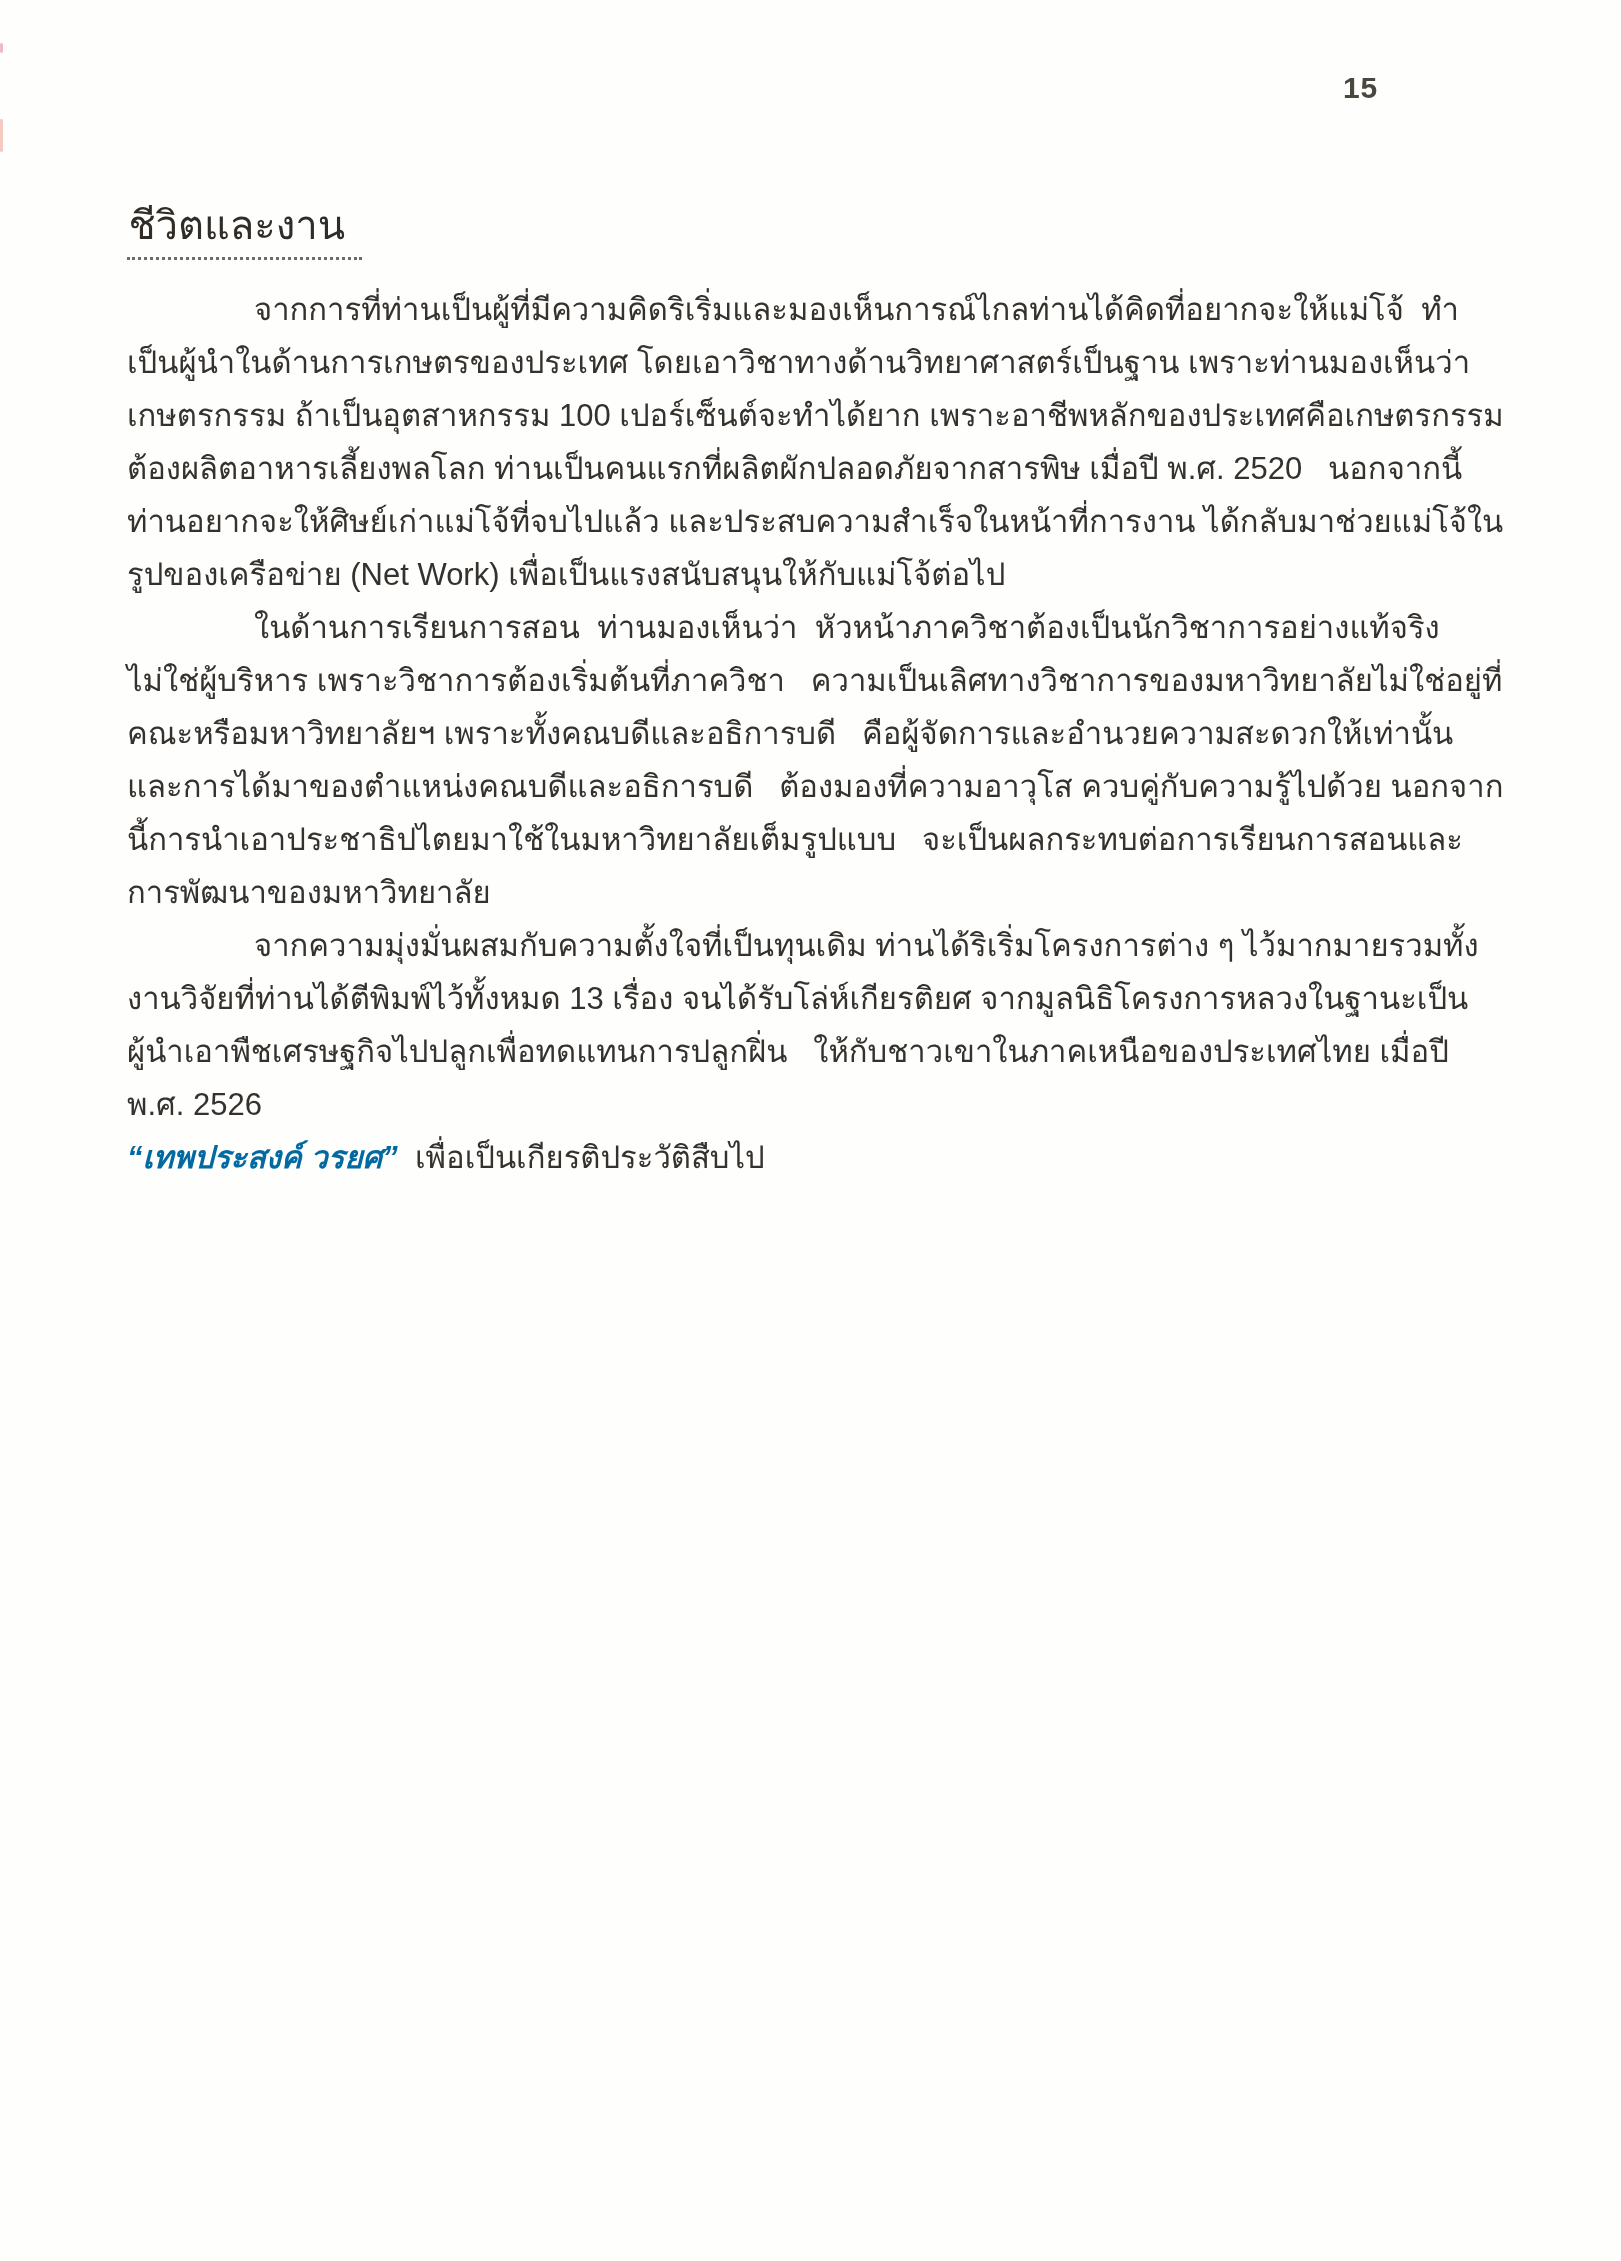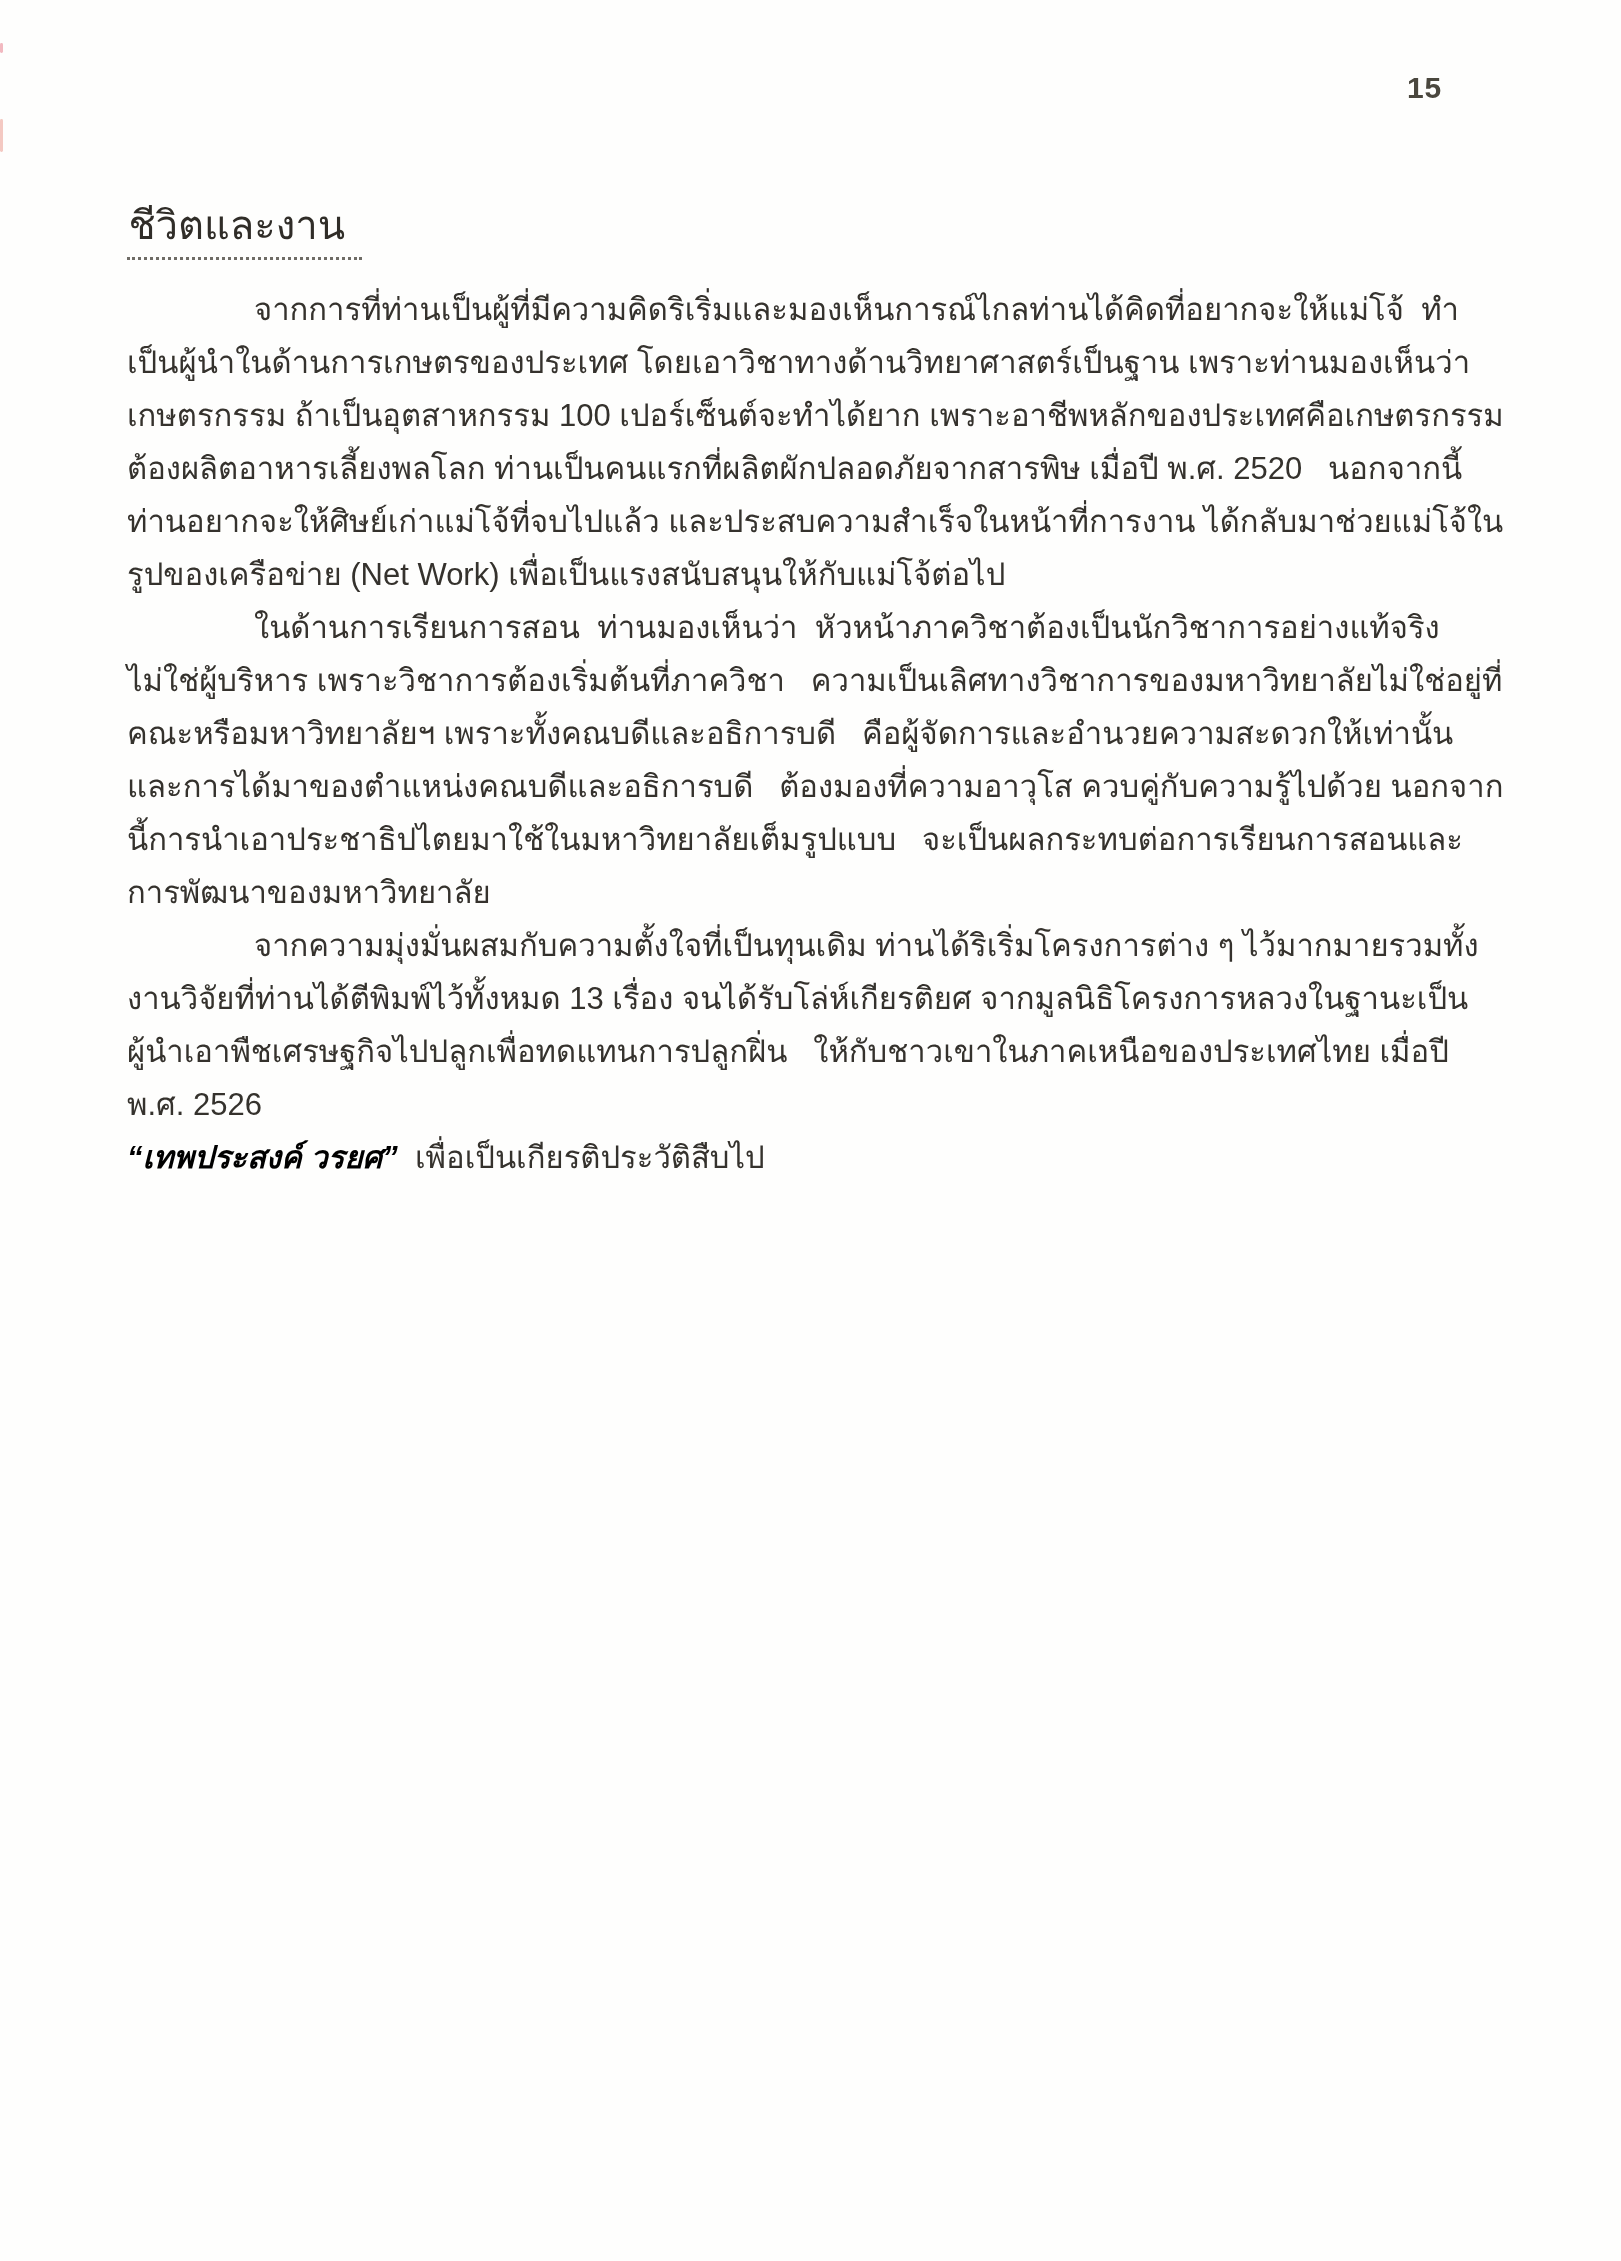--- a/index.html
+++ b/index.html
@@ -24,21 +24,21 @@
     left: 0;
     width: 2.9px;
     border-radius: 1.4px;
   }
   .artifact.a1 { top: 43px;  height: 10px; background: #f2b9c0; }
   .artifact.a2 { top: 119px; height: 33px; background: #f4c9c2; }
 
   .page-number {
     position: absolute;
     top: 71px;
-    left: 1407px;
+    left: 1343px;
     font-size: 30px;
     font-weight: bold;
     color: #4a473e;
     letter-spacing: 0.7px;
   }
   .heading {
     display: inline-block;
     margin: 0;
     font-size: 40px;
     font-weight: normal;
@@ -59,21 +59,21 @@
     line-height: 53px;
     height: 53px;
     color: #35322d;
   }
   .line.indent {
     padding-left: 127px;
   }
   .bold-italic {
     font-weight: bold;
     font-style: italic;
-    color: #000000;
+    color: #0369a1;
   }
 </style>
 </head>
 <body>
 
 <div class="page">
   <span class="artifact a1"></span>
   <span class="artifact a2"></span>
 
   <div class="page-number">15</div>

